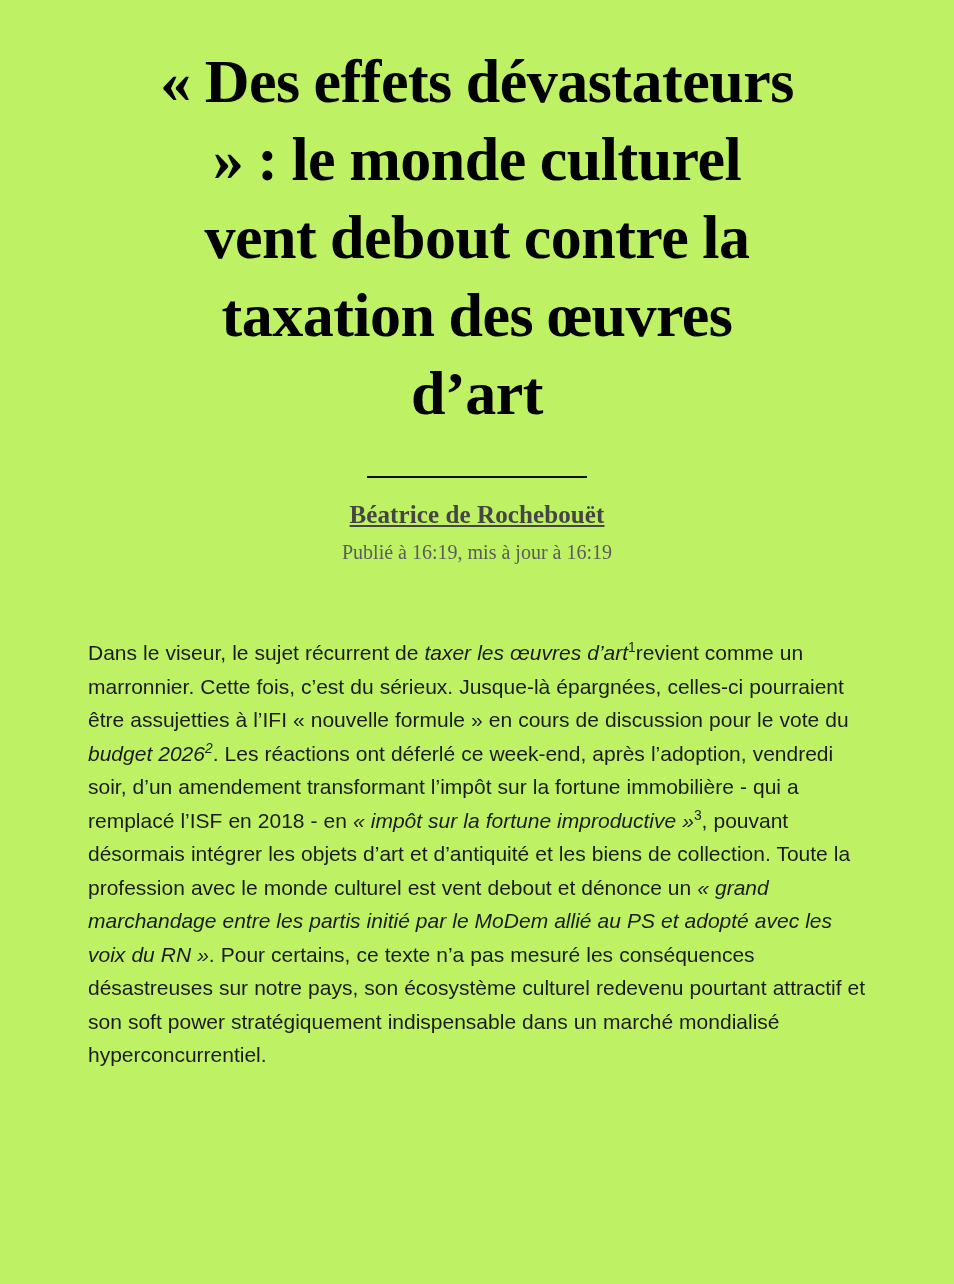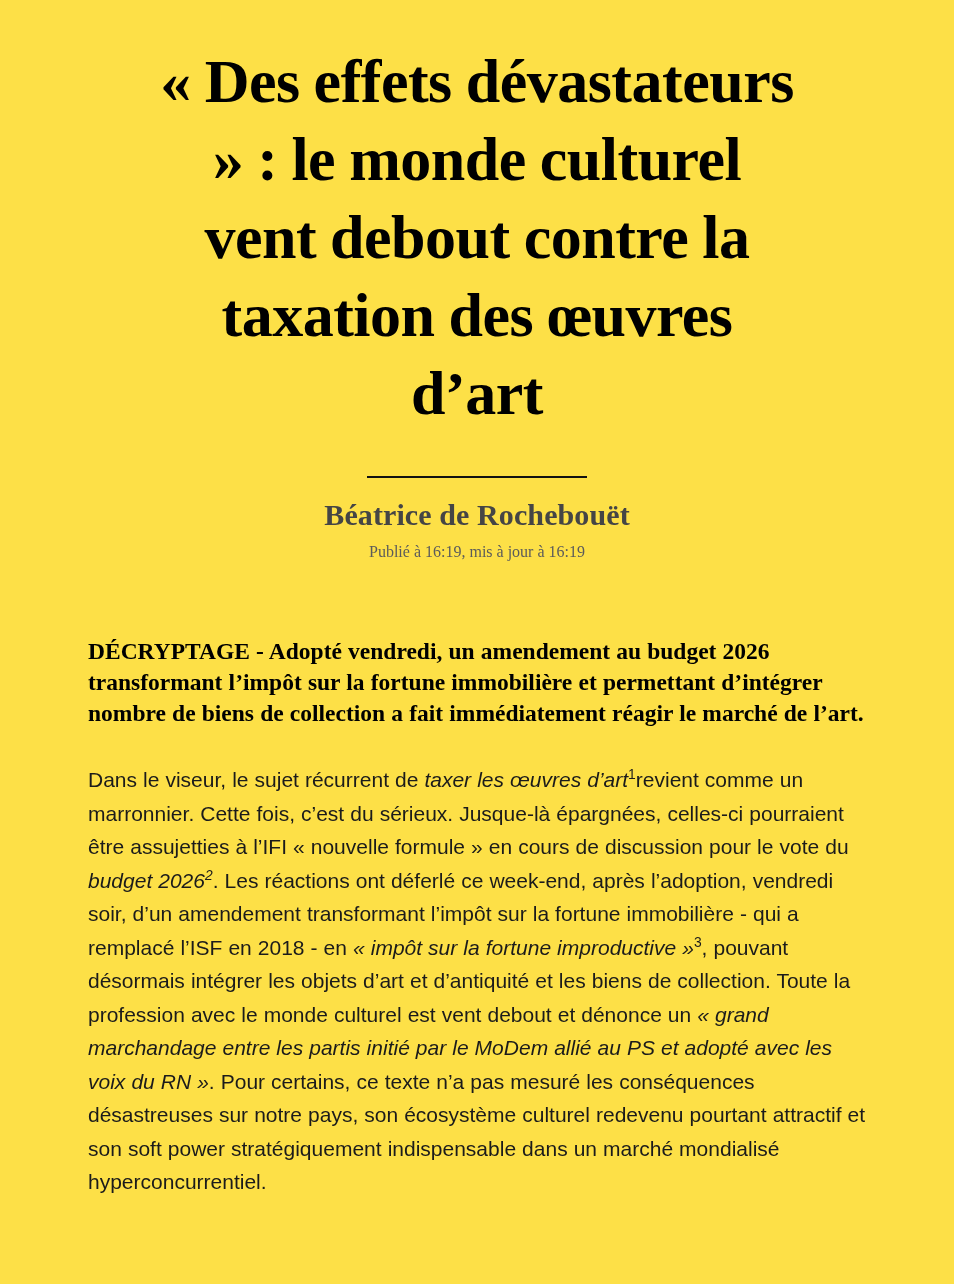--- a/index.html
+++ b/index.html
@@ -13,21 +13,21 @@
     height: 1284px;
     overflow: hidden;
     font-family: "Liberation Sans", sans-serif;
     -webkit-font-smoothing: antialiased;
   }
 
   .page {
     position: relative;
     width: 954px;
     height: 1284px;
-    background: #fde047;
+    background: #bef264;
     box-sizing: border-box;
   }
 
   
   .headline-wrap {
     padding-top: 42px;
   }
   .headline {
     width: 640px;
     margin: 0 auto;
@@ -54,30 +54,31 @@
   }
 
   
   .byline-block {
     margin-top: 22px;
     text-align: center;
   }
   .author {
     font-family: "Liberation Serif", "DejaVu Serif", serif;
     font-weight: bold;
-    font-size: 30px;
+    font-size: 25px;
     line-height: 30px;
     color: #454545;
     letter-spacing: 0.1px;
+    text-decoration: underline;
   }
   .pubdate {
     margin-top: 10px;
     font-family: "Liberation Serif", "DejaVu Serif", serif;
     font-weight: normal;
-    font-size: 16px;
+    font-size: 20px;
     line-height: 24px;
     color: #5b5b5b;
   }
 
   
   .article {
     width: 778px;
     margin: 0 auto;
     padding-top: 72px;
     box-sizing: content-box;
@@ -131,21 +132,20 @@
     <div class="divider"></div>
   </div>
 
   <div class="byline-block">
     <div class="author">Béatrice de Rochebouët</div>
     <div class="pubdate">Publié à 16:19, mis à jour à 16:19</div>
   </div>
 
   <div class="article">
 
-    <p class="lede">DÉCRYPTAGE - Adopté vendredi, un amendement au budget 2026 transformant l’impôt sur la fortune immobilière et permettant d’intégrer nombre de biens de collection a fait immédiatement réagir le marché de l’art.</p>
 
     <p class="body-par">
       <span>Dans le viseur, le sujet récurrent de </span><i class="em">taxer les œuvres d’art</i><sup class="fn">1</sup><span>revient comme un marronnier. Cette fois, c’est du sérieux. Jusque-là épargnées, celles-ci pourraient être assujetties à l’IFI « nouvelle formule » en cours de discussion pour le vote du </span><i class="em">budget 2026</i><sup class="fn it">2</sup><span>. Les réactions ont déferlé ce week-end, après l’adoption, vendredi soir, d’un amendement transformant l’impôt sur la fortune immobilière - qui a remplacé l’ISF en 2018 - en </span><i class="em">« impôt sur la fortune improductive »</i><sup class="fn">3</sup><span>, pouvant désormais intégrer les objets d’art et d’antiquité et les biens de collection. Toute la profession avec le monde culturel est vent debout et dénonce un </span><i class="em">« grand marchandage entre les partis initié par le MoDem allié au PS et adopté avec les voix du RN »</i><span>. Pour certains, ce texte n’a pas mesuré les conséquences désastreuses sur notre pays, son écosystème culturel redevenu pourtant attractif et son soft power stratégiquement indispensable dans un marché mondialisé hyperconcurrentiel.</span>
     </p>
 
   </div>
 
 </div>
 
 </body></html>

